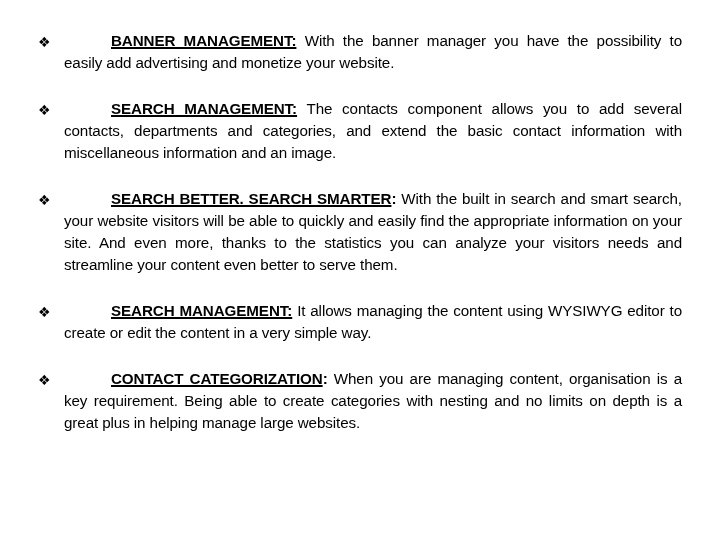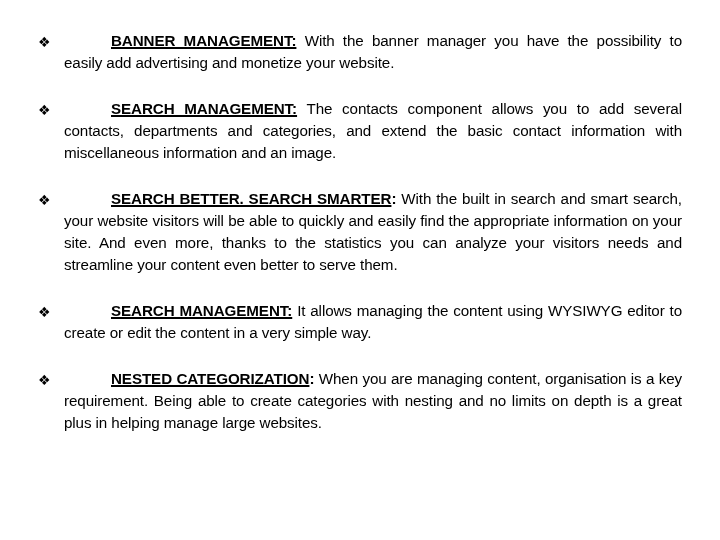--- a/index.html
+++ b/index.html
@@ -103,17 +103,17 @@
       <span class="para-text"><span class="lead">SEARCH BETTER. SEARCH SMARTER</span><span class="lead-nounderline-colon">:</span><span class="body-text"> With the built in search and smart search, your website visitors will be able to quickly and easily find the appropriate information on your site. And even more, thanks to the statistics you can analyze your visitors needs and streamline your content even better to serve them.</span></span>
     </li>
 
     <li class="bullet-item">
       <span class="bullet-glyph">❖</span>
       <span class="para-text"><span class="lead"> SEARCH MANAGEMENT:</span><span class="body-text"> It allows managing the content using WYSIWYG editor to create or edit the content in a very simple way.</span></span>
     </li>
 
     <li class="bullet-item">
       <span class="bullet-glyph">❖</span>
-      <span class="para-text"><span class="lead">NESTED CATEGORIZATION</span><span class="lead-nounderline-colon">:</span><span class="body-text"> When you are managing content, organisation is a key requirement. Being able to create categories with nesting and no limits on depth is a great plus in helping manage large websites.</span></span>
+      <span class="para-text"><span class="lead">CONTACT CATEGORIZATION</span><span class="lead-nounderline-colon">:</span><span class="body-text"> When you are managing content, organisation is a key requirement. Being able to create categories with nesting and no limits on depth is a great plus in helping manage large websites.</span></span>
     </li>
 
   </ul>
 </div>
 
 </body></html>

